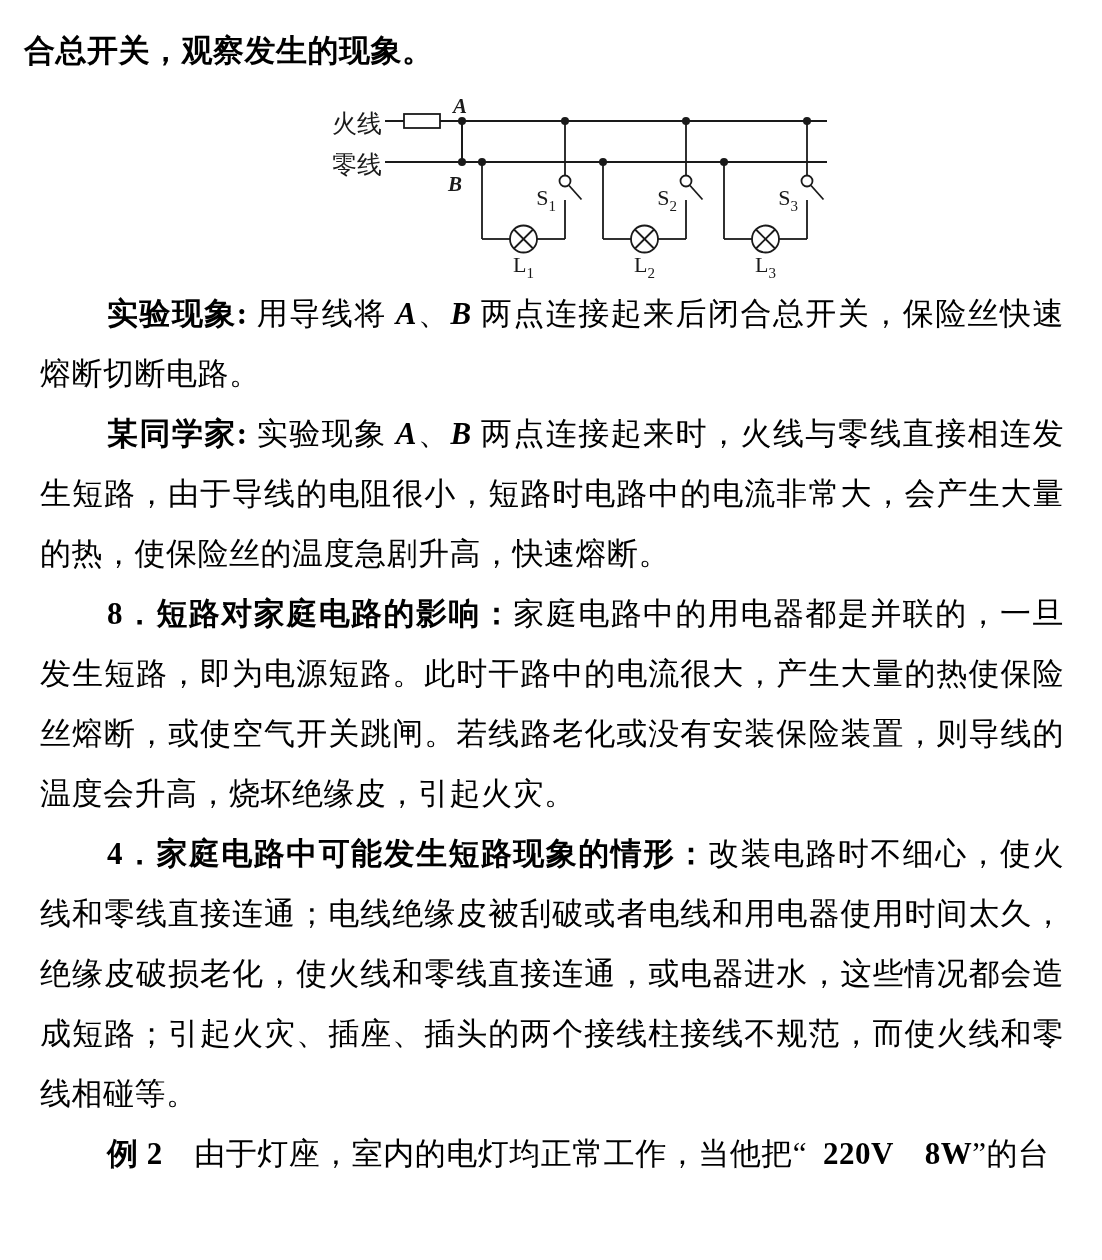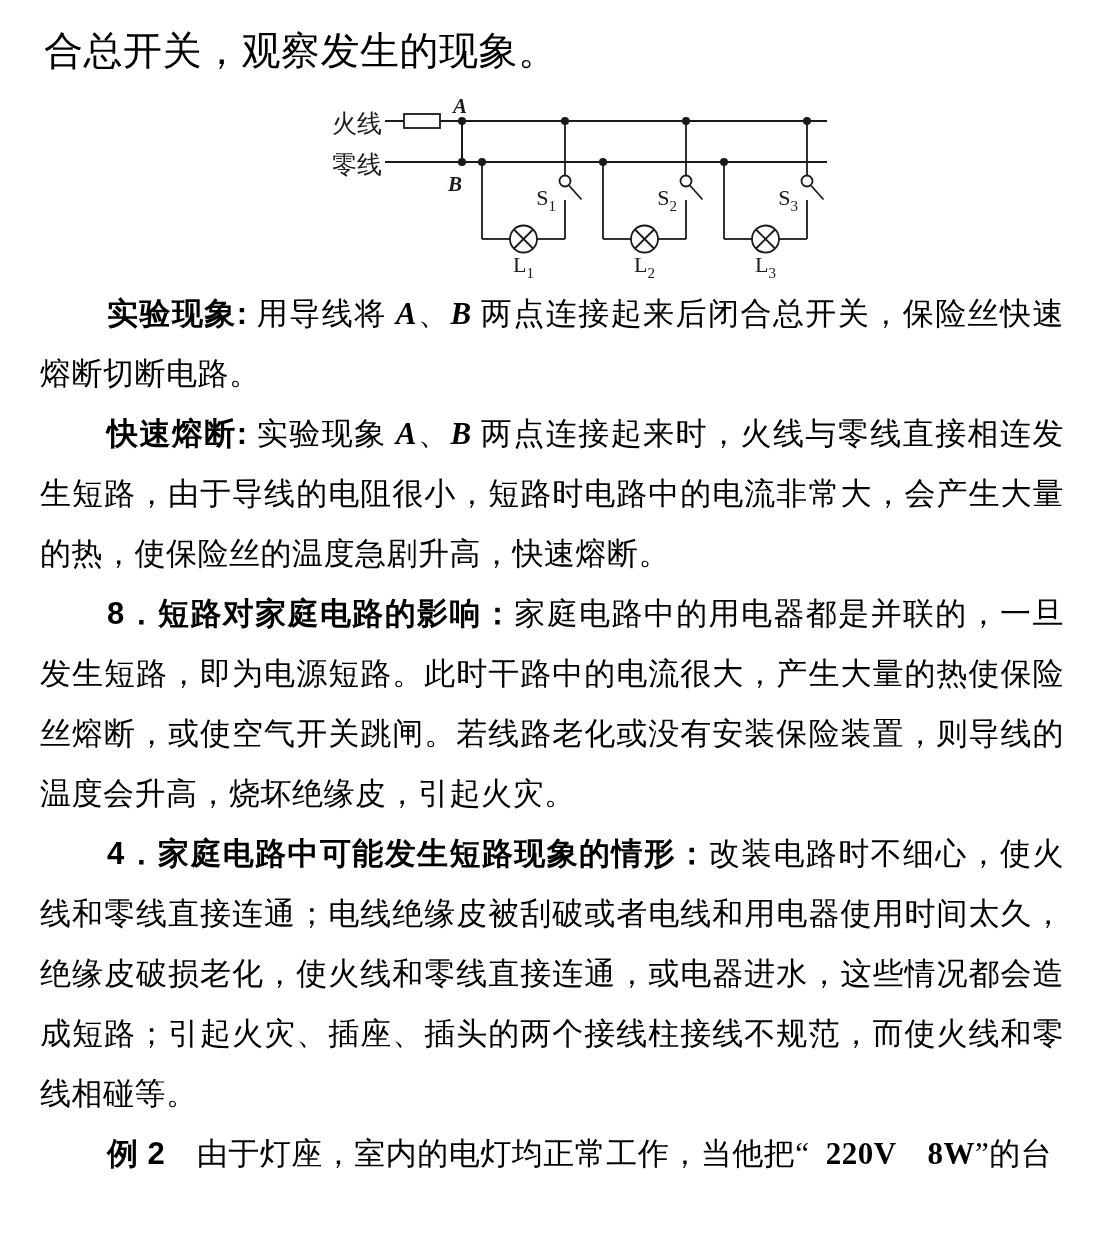--- a/index.html
+++ b/index.html
@@ -7,26 +7,27 @@
     position: relative;
     width: 1102px;
     height: 1260px;
     background: #ffffff;
     color: #000000;
     font-family: "Liberation Serif", "DejaVu Serif", serif;
     overflow: hidden;
   }
   .intro {
     position: absolute;
-    left: 44px;
+    left: 24px;
     top: 21px;
     width: 1024px;
-    font-size: 39px;
+    font-size: 31px;
     line-height: 60px;
     letter-spacing: 0.5px;
+    font-weight: bold;
   }
   .figure {
     position: absolute;
     left: 330px;
     top: 90px;
     width: 510px;
     height: 196px;
   }
   .figure svg { display: block; }
   .wire   { stroke: #1a1a1a; stroke-width: 2; fill: none; }
@@ -42,21 +43,21 @@
     left: 40px;
     top: 284px;
     width: 1024px;
     font-size: 31px;
     line-height: 60px;
     letter-spacing: 0.5px;
     text-align: justify;
   }
   .para { margin: 0; text-indent: 67px; }
   .run-n { }
-  .run-h { font-weight: bold; font-family: Liberation Sans, sans-serif; }
+  .run-h { font-weight: bold; font-family: Liberation Serif, serif; }
   .run-i { font-weight: bold; font-style: italic; font-family: "Liberation Serif", serif; }
   .run-b { font-weight: bold; margin-left: 16px; }
 </style>
 </head>
 <body>
 
 <div class="page">
 
   <div class="intro">合总开关，观察发生的现象。</div>
 
@@ -120,19 +121,19 @@
       <line class="thin" x1="426" y1="139.5" x2="445" y2="158.5"></line>
       <line class="thin" x1="426" y1="158.5" x2="445" y2="139.5"></line>
       <text class="slabel" x="468" y="115" text-anchor="end"><tspan>S</tspan><tspan class="sub" dy="6">3</tspan></text>
       <text class="slabel" x="435.5" y="182" text-anchor="middle"><tspan>L</tspan><tspan class="sub" dy="6">3</tspan></text>
 
     </svg>
   </div>
 
   <div class="body-text">
     <p class="para"><span class="run-h">实验现象:</span><span class="run-n"> 用导线将 </span><span class="run-i">A</span><span class="run-n">、</span><span class="run-i">B</span><span class="run-n"> 两点连接起来后闭合总开关，保险丝快速熔断切断电路。</span></p>
-    <p class="para"><span class="run-h">快速熔断:</span><span class="run-n"> 实验现象 </span><span class="run-i">A</span><span class="run-n">、</span><span class="run-i">B</span><span class="run-n"> 两点连接起来时，火线与零线直接相连发生短路，由于导线的电阻很小，短路时电路中的电流非常大，会产生大量的热，使保险丝的温度急剧升高，快速熔断。</span></p>
+    <p class="para"><span class="run-h">某同学家:</span><span class="run-n"> 实验现象 </span><span class="run-i">A</span><span class="run-n">、</span><span class="run-i">B</span><span class="run-n"> 两点连接起来时，火线与零线直接相连发生短路，由于导线的电阻很小，短路时电路中的电流非常大，会产生大量的热，使保险丝的温度急剧升高，快速熔断。</span></p>
     <p class="para"><span class="run-h">8．短路对家庭电路的影响：</span><span class="run-n">家庭电路中的用电器都是并联的，一旦发生短路，即为电源短路。此时干路中的电流很大，产生大量的热使保险丝熔断，或使空气开关跳闸。若线路老化或没有安装保险装置，则导线的温度会升高，烧坏绝缘皮，引起火灾。</span></p>
     <p class="para"><span class="run-h">4．家庭电路中可能发生短路现象的情形：</span><span class="run-n">改装电路时不细心，使火线和零线直接连通；电线绝缘皮被刮破或者电线和用电器使用时间太久，绝缘皮破损老化，使火线和零线直接连通，或电器进水，这些情况都会造成短路；引起火灾、插座、插头的两个接线柱接线不规范，而使火线和零线相碰等。</span></p>
     <p class="para"><span class="run-h">例 2</span><span class="run-n">　由于灯座，室内的电灯均正常工作，当他把“</span><span class="run-b">220V　8W</span><span class="run-n">”的台</span></p>
   </div>
 
 </div>
 
 </body></html>

